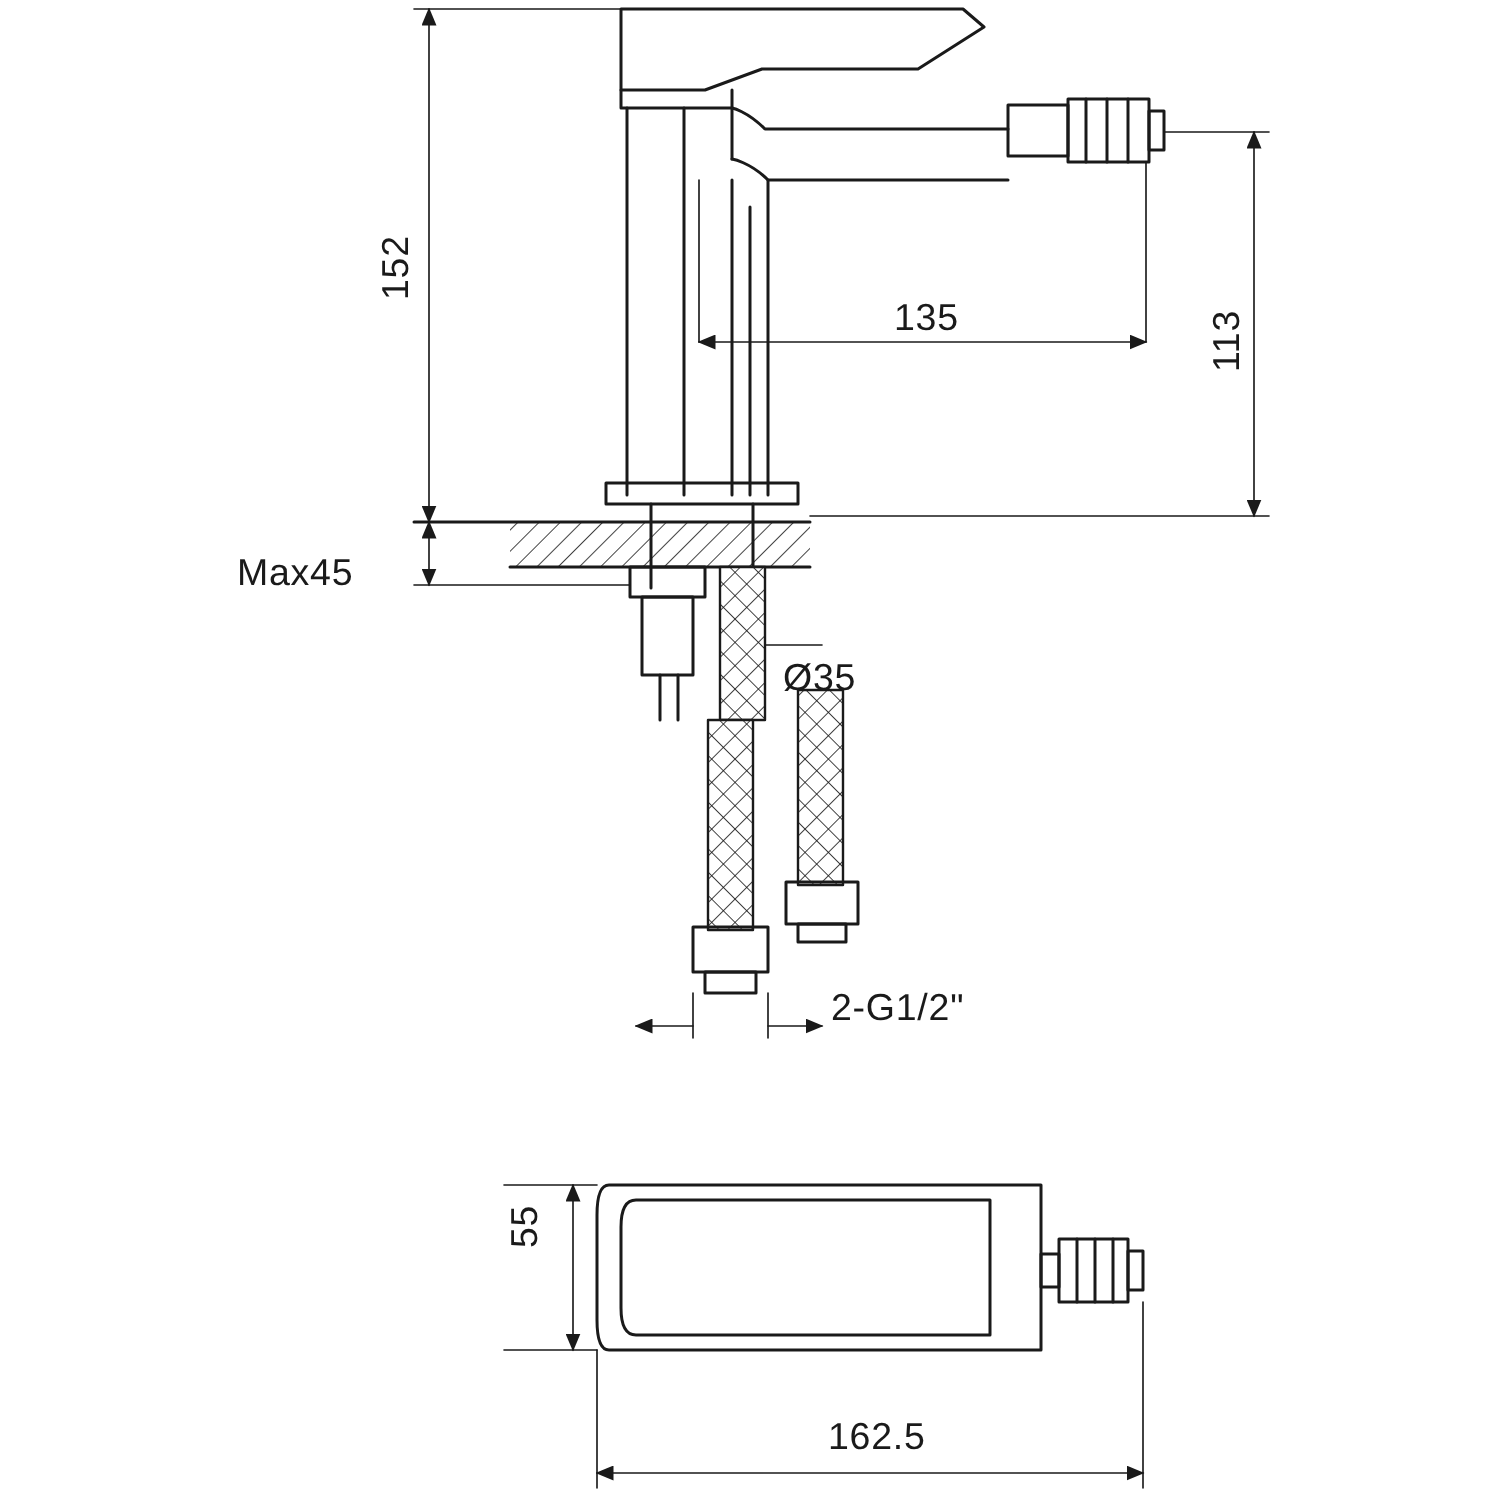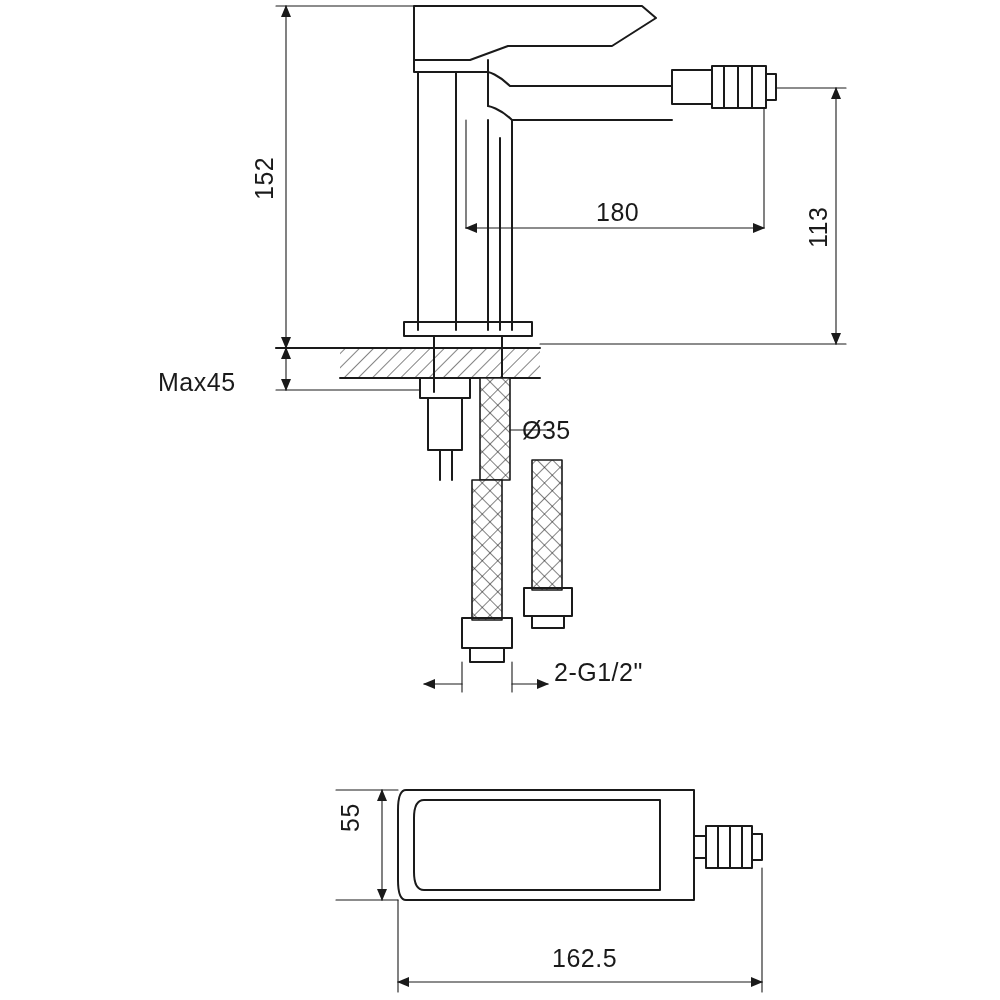--- a/index.html
+++ b/index.html
@@ -167,27 +167,27 @@
         <line x1="398" y1="900" x2="398" y2="992"></line>
         <line x1="762" y1="868" x2="762" y2="992"></line>
         <line x1="398" y1="982" x2="762" y2="982" marker-start="url(#arrStart)" marker-end="url(#arrEnd)"></line>
       </g>
 
     </g>
   </svg>
 
   <div class="dim-label vertical" style="left:250px; top:200px;">152</div>
 
-  <div class="dim-label" style="left:596px; top:198px;">180</div>
+  <div class="dim-label" style="left:596px; top:198px;">135</div>
 
   <div class="dim-label vertical" style="left:804px; top:248px;">113</div>
 
   <div class="dim-label" style="left:158px; top:368px;">Max45</div>
 
-  <div class="dim-label" style="left:522px; top:416px;">Ø35</div>
+  <div class="dim-label" style="left:522px; top:438px;">Ø35</div>
 
   <div class="dim-label" style="left:554px; top:658px;">2-G1/2"</div>
 
   <div class="dim-label vertical" style="left:336px; top:832px;">55</div>
 
   <div class="dim-label" style="left:552px; top:944px;">162.5</div>
 
 </div>
 
 </body></html>

